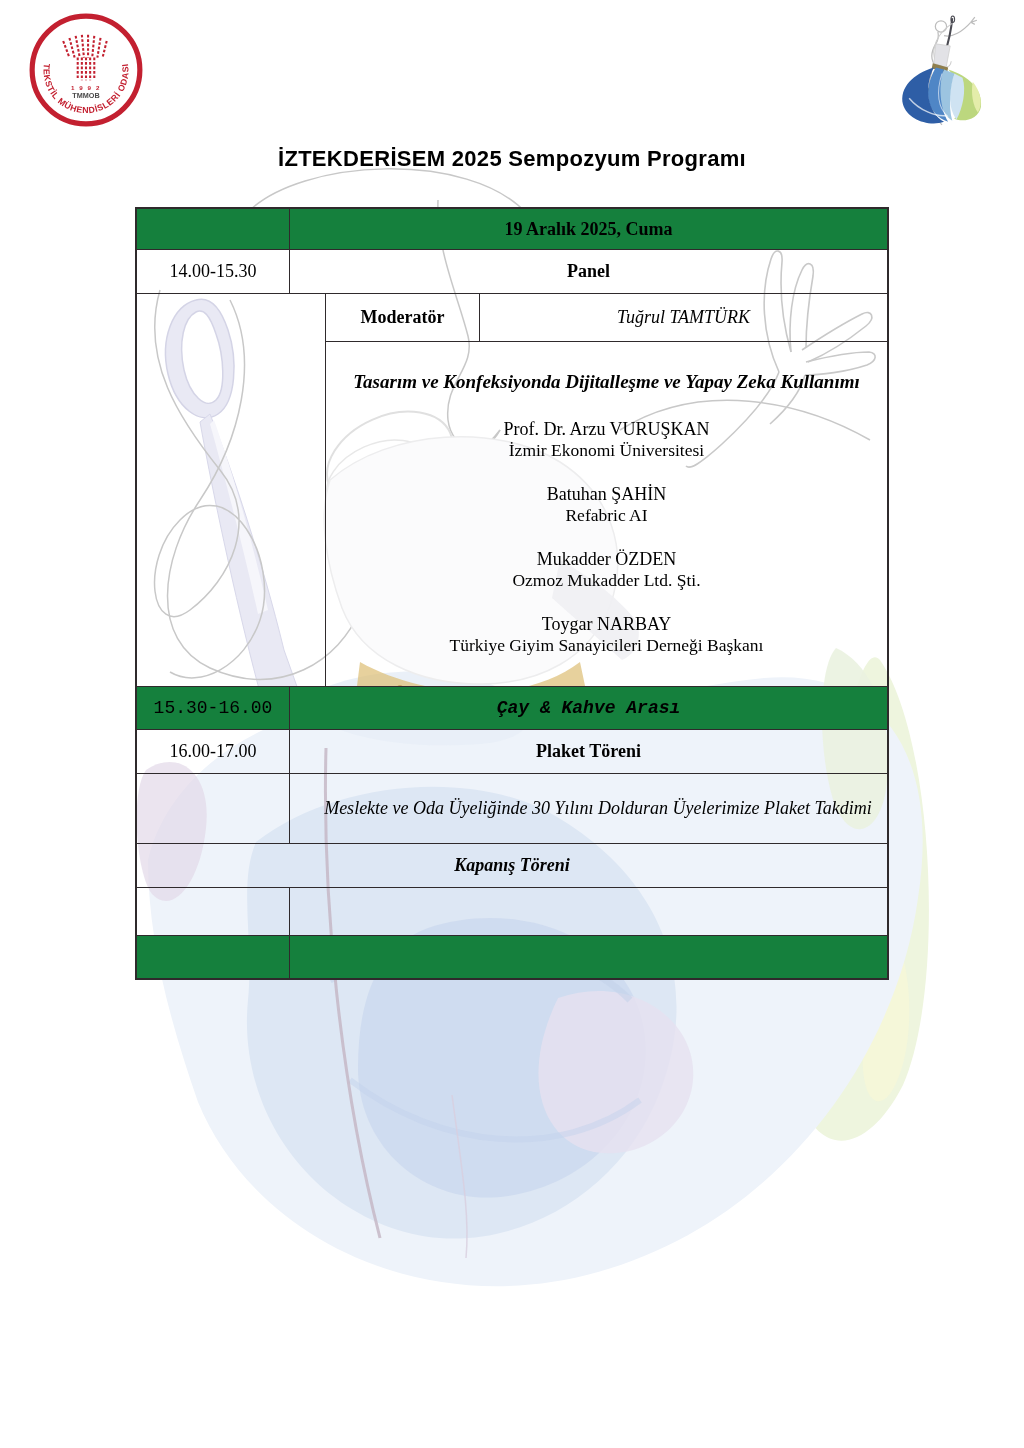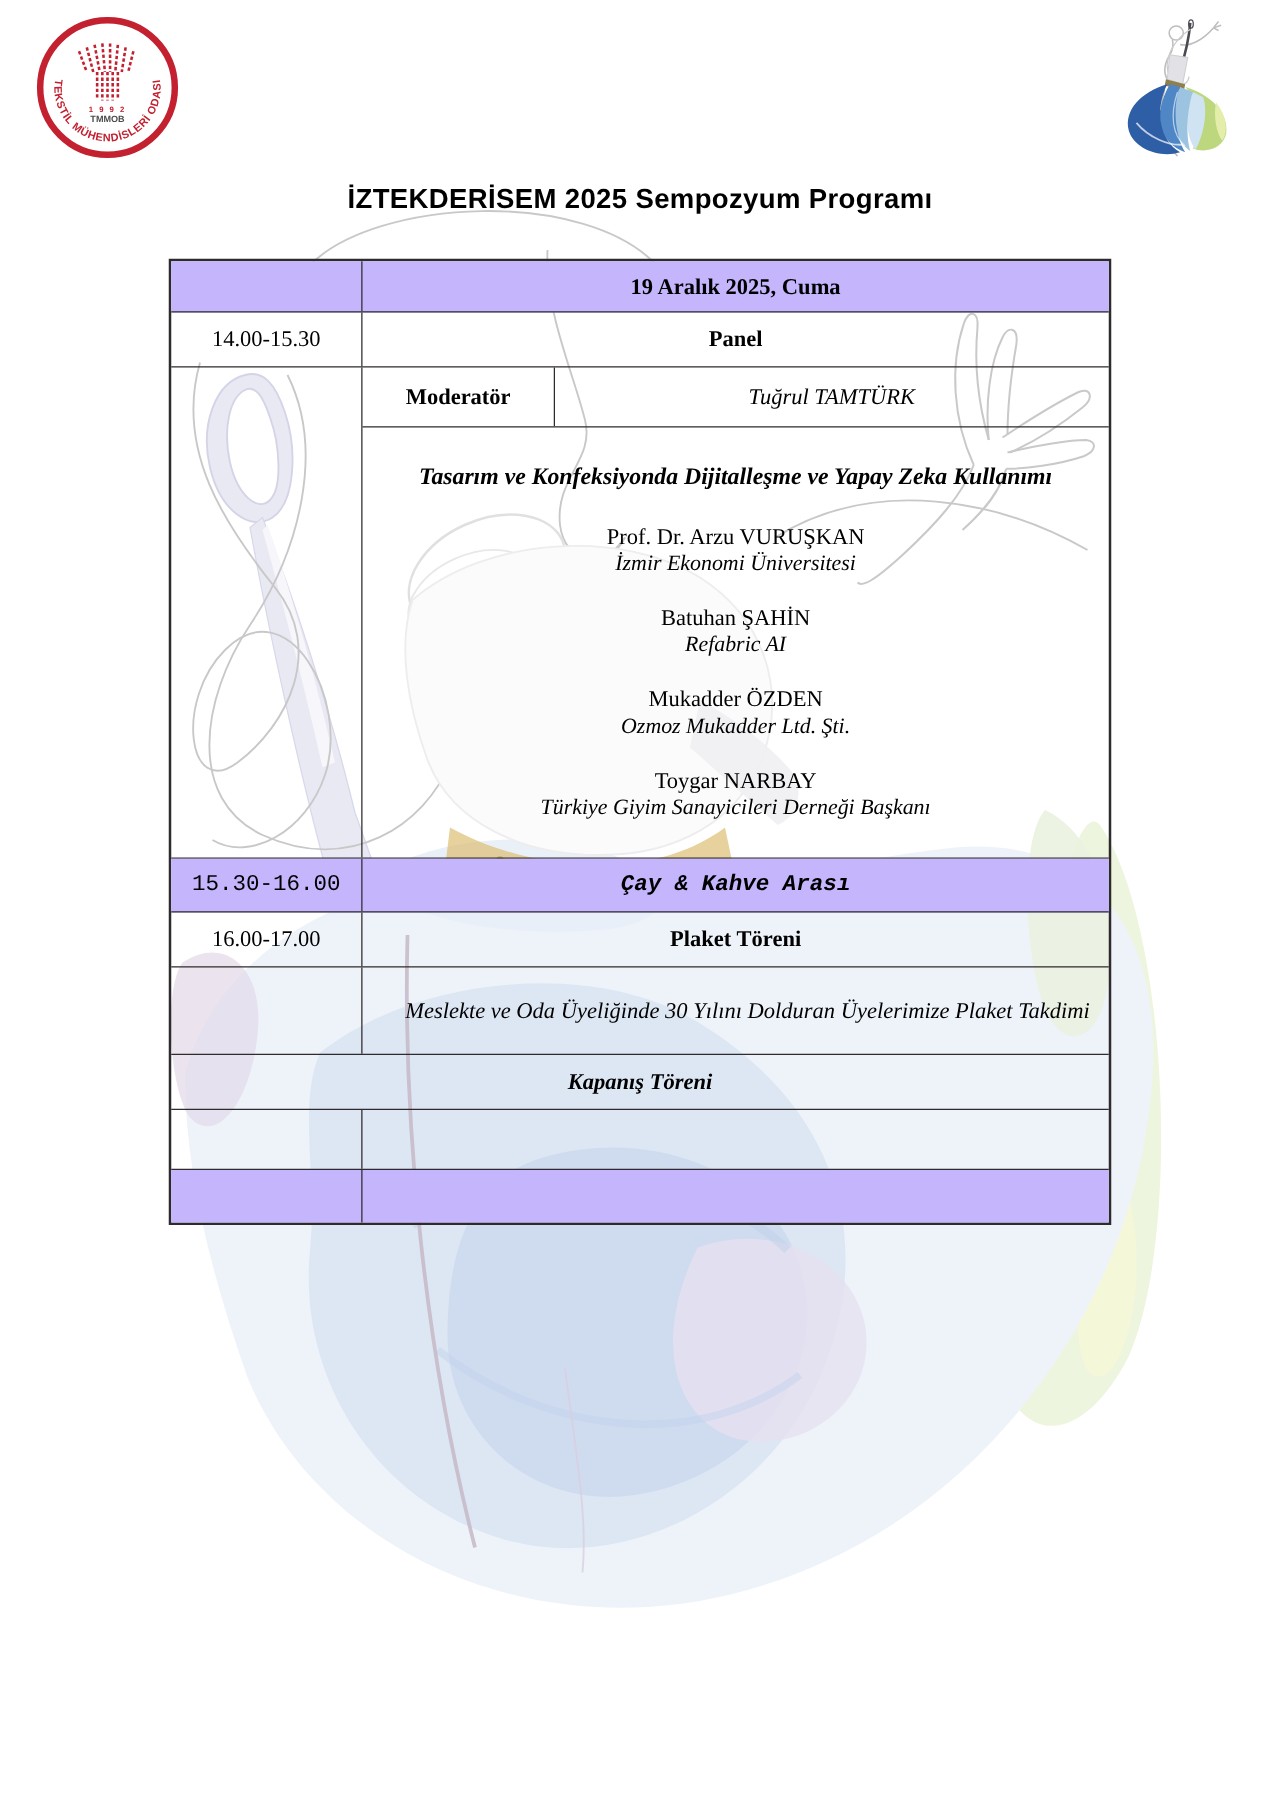--- a/index.html
+++ b/index.html
@@ -25,57 +25,57 @@
   }
 
   
   .sched {
     position:absolute; left:135px; top:207px; width:754px; z-index:1;
     border:2.5px solid #2f2a2c;
     font-size:18px;
   }
   .row { display:flex; border-bottom:1.5px solid #2f2a2c; }
   .row:last-child { border-bottom:none; }
-  .pink { background:#c4b5fd; }
+  .pink { background:#15803d; }
   .c1 {
     width:153px; flex:none;
     border-right:1.5px solid #2f2a2c;
     display:flex; align-items:center; justify-content:center;
     text-align:center;
   }
   .c2 {
     flex:1; display:flex; align-items:center; justify-content:center;
     text-align:center; padding:0 8px;
   }
   .h-header  { height:41px; }
   .h-panel   { height:44px; }
   .h-cay     { height:43px;font-family:Liberation Mono, monospace; }
   .h-plaket  { height:44px; }
   .h-note    { height:70px;gap:19px; }
   .h-kapanis { height:44px; }
   .h-empty   { height:48px; }
   .h-pinkend { height:42px; }
 
-  .merged { height:393px; }
+  .merged { height:393px;padding-left:36px; }
   .rightcol { flex:1; display:flex; flex-direction:column; }
   .modrow { height:48px; display:flex; border-bottom:1.5px solid #2f2a2c; flex:none; }
   .modcell {
     width:154px; flex:none; border-right:1.5px solid #2f2a2c;
     display:flex; align-items:center; justify-content:center;
   }
   .modname { flex:1; display:flex; align-items:center; justify-content:center; }
 
   .content {
     flex:1; display:flex; flex-direction:column; align-items:center;
     padding-top:29px; text-align:center;
   }
   .topic { font-weight:bold; font-style:italic; font-size:19px; margin-bottom:25px; }
   .speaker { margin-bottom:22px; }
   .speaker .nm { font-weight:normal; line-height:22px; }
-  .speaker .af { font-style:italic;  line-height:21px; font-size:17.5px; }
+  .speaker .af {  line-height:21px; font-size:17.5px; }
 
   .b  { font-weight:bold; }
   .i  { font-style:italic; }
   .note-text { font-style:italic; }
 </style>
 </head>
 <body>
 
 <svg id="watermark" width="1024" height="1448" viewBox="0 0 1024 1448" aria-hidden="true">
 

